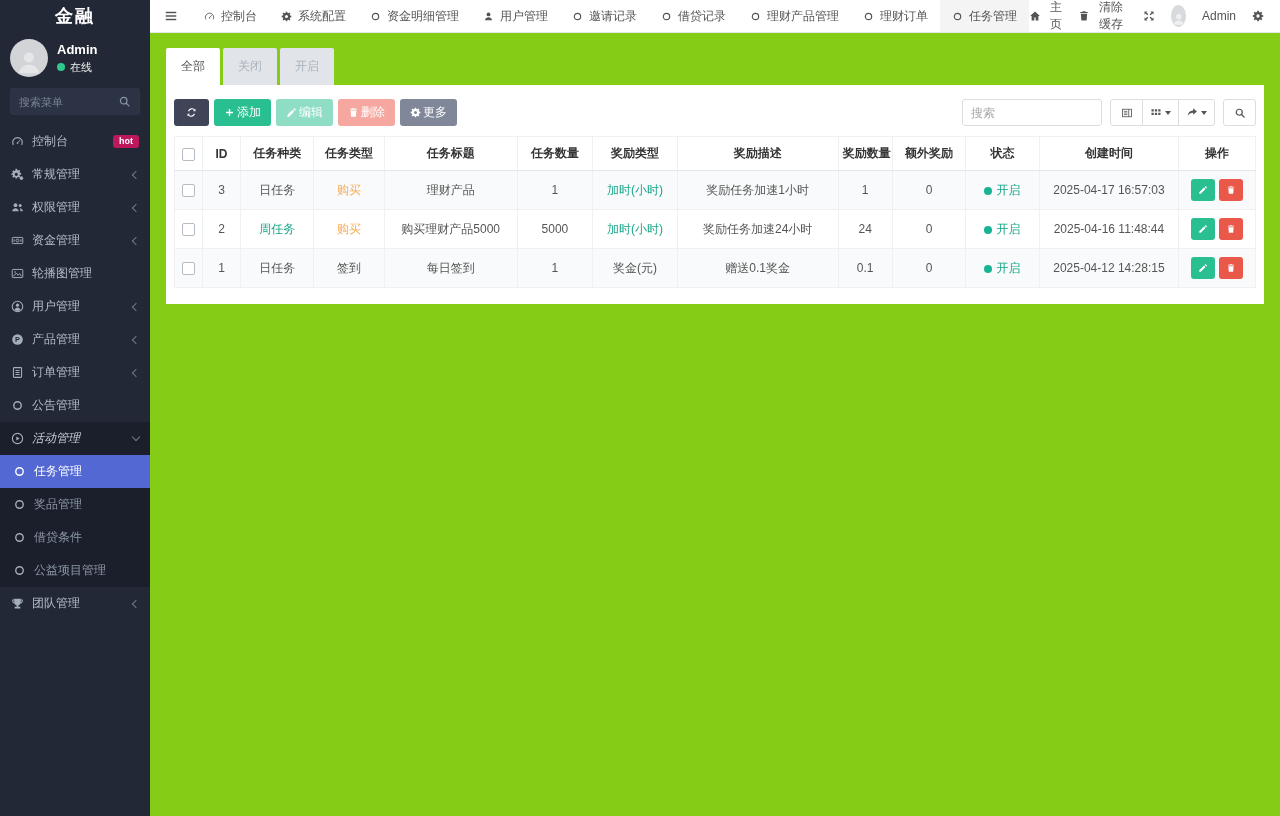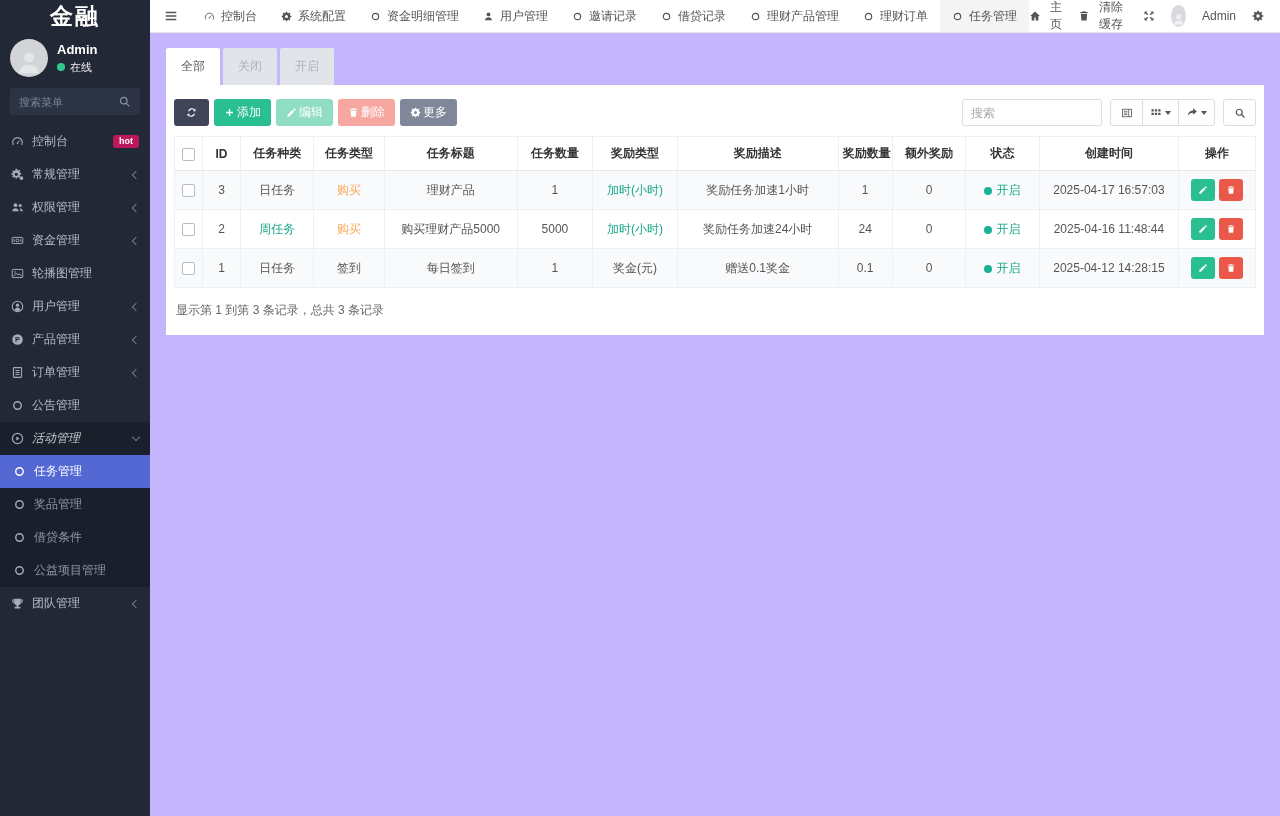--- a/index.html
+++ b/index.html
@@ -2,21 +2,21 @@
 <html><head>
 <meta charset="utf-8">
 <style>
   * { margin:0; padding:0; box-sizing:border-box; }
   html,body { width:1280px; height:816px; overflow:hidden;
     font-family:"Liberation Sans","DejaVu Sans",sans-serif; font-size:12px; color:#555; background:#eef1f5; }
   .app { display:flex; width:1280px; height:816px; }
 
   
   .sidebar { width:150px; min-width:150px; height:816px; background:#232836; color:#b8c2cc; overflow:hidden; }
-  .logo { height:32px; line-height:32px; text-align:center; color:#fff; font-size:23px; font-weight:bold; letter-spacing:2px; }
+  .logo { height:32px; line-height:32px; text-align:center; color:#fff; font-size:18px; font-weight:bold; letter-spacing:2px; }
   .user-panel { display:flex; align-items:center; padding:7px 10px 8px; gap:9px; }
   .avatar { width:38px; height:38px; border-radius:50%; background:#d2d4d7; overflow:hidden; flex:none; display:flex; align-items:flex-end; justify-content:center; }
   .avatar svg { width:30px; height:30px; }
   .user-name { color:#fff; font-weight:bold; font-size:13px; margin-bottom:3px; }
   .user-status { display:flex; align-items:center; gap:5px; color:#ececec; font-size:11px; }
   .dot { width:8px; height:8px; border-radius:50%; background:#2fc98c; display:inline-block; }
   .side-search { margin:3px 10px 10px; height:27px; background:#2c3344; border:1px solid #39415426; border-radius:3px; display:flex; align-items:center; padding:0 8px; }
   .side-search input { flex:1; background:transparent; border:none; outline:none; color:#cfd5dd; font-size:11px; width:90px; }
   .side-search input::placeholder { color:#7c8594; }
   .side-search .ico { color:#8a93a2; }
@@ -43,21 +43,21 @@
   .topnav-tab .ico { color:#555; }
   .topnav-tab .ico svg { width:11px; height:11px; }
   .topnav-tab.active { background:#f4f4f5; }
   .topnav-right { margin-left:auto; display:flex; align-items:center; gap:16px; padding-right:16px; color:#555; }
   .topnav-right .navlink { display:flex; align-items:center; gap:9px; cursor:pointer; }
   .topnav-right .ico svg { width:12px; height:12px; }
   .nav-avatar { width:22px; height:22px; border-radius:50%; background:#d8dadd; display:flex; align-items:flex-end; justify-content:center; overflow:hidden; cursor:pointer; }
   .nav-avatar svg { width:16px; height:16px; }
 
   
-  .content { flex:1; background:#c4b5fd; padding:15px 16px; overflow:hidden; }
+  .content { flex:1; background:#84cc16; padding:15px 16px; overflow:hidden; }
   .filter-tabs { display:flex; gap:3px; }
   .filter-tab { padding:10px 15px; font-size:12px; border-radius:2px 2px 0 0; background:#e1e5ea; color:#a9b1bb; cursor:pointer; }
   .filter-tab.active { background:#fff; color:#555; }
   .card { background:#fff; padding:10px 8px 16px; }
 
   .toolbar { display:flex; justify-content:space-between; align-items:center; margin:4px 0 10px; }
   .toolbar-left { display:flex; gap:5px; }
   .btn { height:27px; border:none; border-radius:3px; color:#fff; font-size:12px; display:inline-flex; align-items:center; gap:2px; padding:0 10px; cursor:pointer; font-family:inherit; }
   .btn .ico svg { width:11px; height:11px; }
   .btn-dark { background:#3f4458; padding:0 12px; }
@@ -580,17 +580,16 @@
                       <path d="M2 11.5 9.5 4l2.5 2.5L4.5 14H2zM10.5 3 12 1.5 14.5 4 13 5.5z"></path>
                     </svg>
                   </button><button class="op-btn op-del">
                     <svg viewBox="0 0 16 16" fill="currentColor">
                       <path d="M6.2 1.8h3.6l.4.9H13v1.4H3V2.7h2.8zM3.8 5h8.4l-.7 9H4.5z"></path>
                     </svg>
                   </button></td>
               </tr>
             </tbody>
         </table>
-        <div class="table-summary">显示第 1 到第 3 条记录，总共 3 条记录</div>
       </div>
     </div>
   </div>
 </div>
 
 </body></html>

